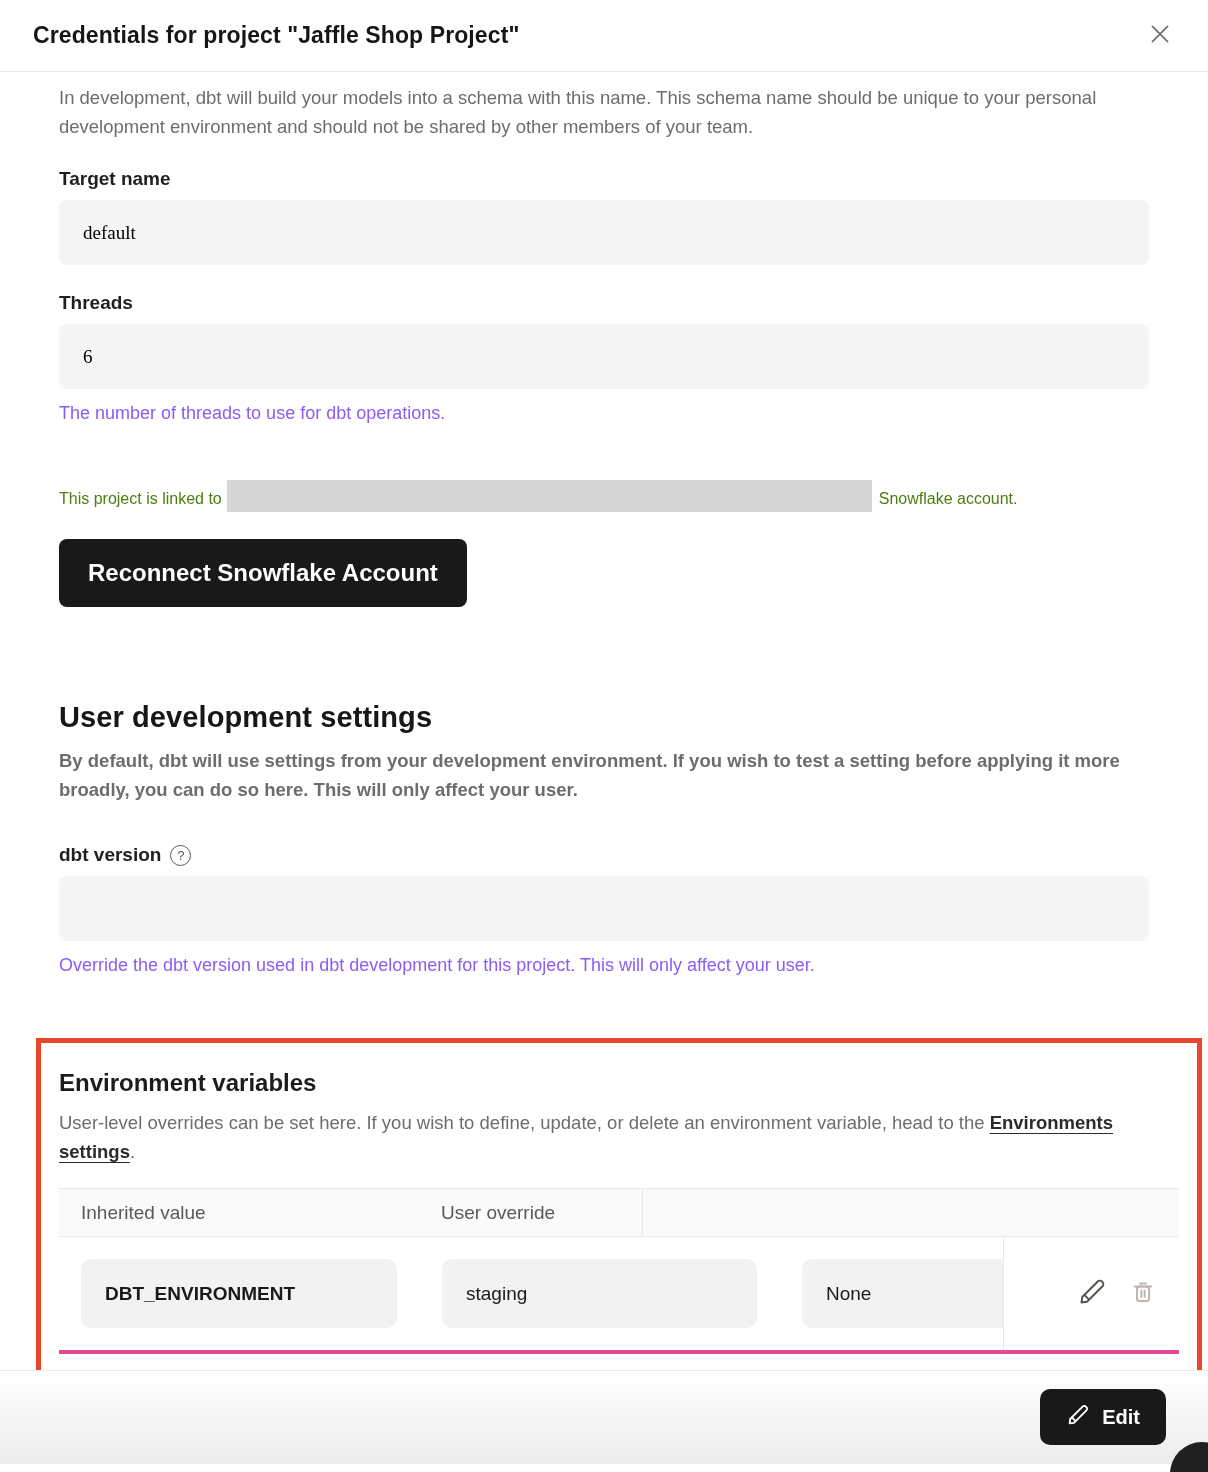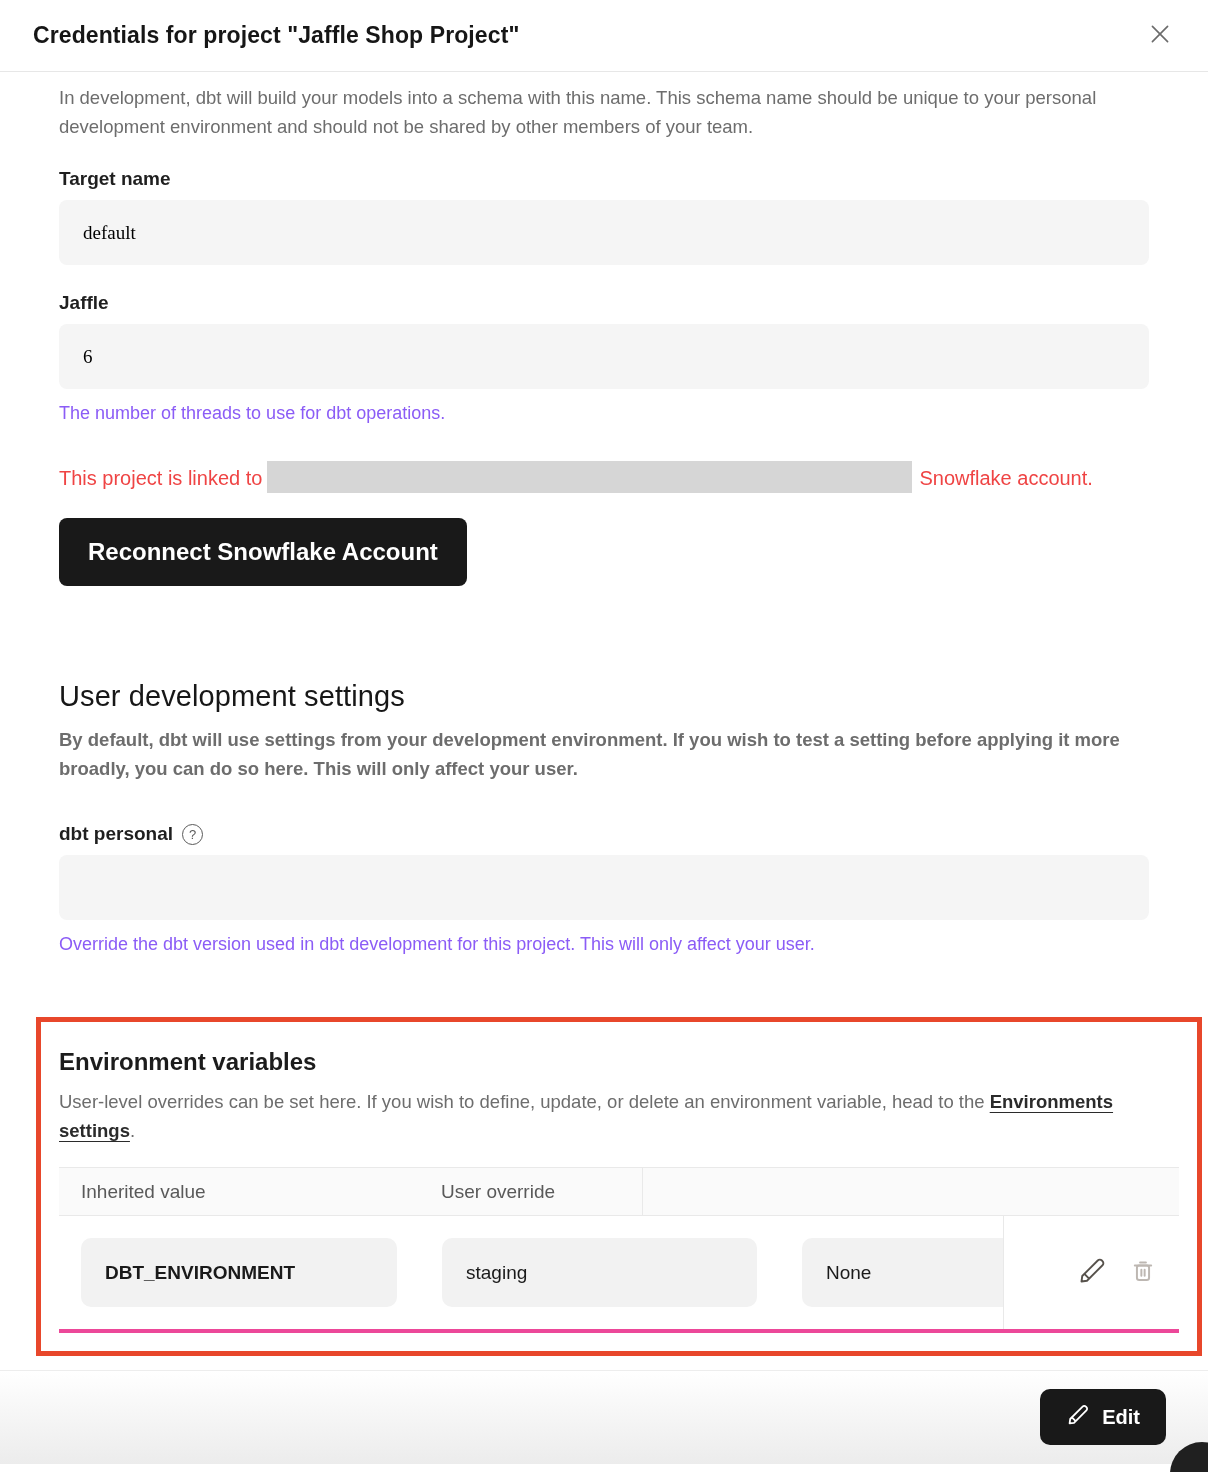--- a/index.html
+++ b/index.html
@@ -66,24 +66,24 @@
     color: #000000;
     outline: none;
   }
   .helper-text {
     margin-top: 14px;
     font-size: 18px;
     color: #8b5cf6;
   }
 
   .linked-text {
-    margin-top: 36px;
-    font-size: 20px;
+    margin-top: 56px;
+    font-size: 16px;
     line-height: 36px;
-    color: #ef4444;
+    color: #4d7c0f;
   }
   .redaction {
     display: inline-block;
     width: 645px;
     height: 32px;
     background: #d6d6d6;
     vertical-align: -8px;
     margin: 0 7px 0 5px;
   }
 
@@ -102,21 +102,21 @@
   .reconnect-btn {
     margin-top: 22px;
     height: 68px;
     padding: 0 29px;
     font-size: 24px;
   }
 
   .section-heading {
     margin-top: 94px;
     font-size: 29px;
-    font-weight: 400;
+    font-weight: 700;
     color: #171717;
     letter-spacing: 0.1px;
   }
   .section-desc {
     margin-top: 13px;
     font-size: 18.5px;
     line-height: 28.5px;
     color: #6d6d6d;
     font-weight: bold;
   }
@@ -262,38 +262,38 @@
   <div class="content">
 
     
     <p class="intro">In development, dbt will build your models into a schema with this name. This schema name should be unique to your personal development environment and should not be shared by other members of your team.</p>
 
     
     <div class="field-label">Target name</div>
     <input class="text-field" type="text" value="default" style="">
 
     
-    <div class="field-label">Jaffle</div>
+    <div class="field-label">Threads</div>
     <input class="text-field" type="text" value="6" style="">
     <div class="helper-text">The number of threads to use for dbt operations.</div>
 
     
     <p class="linked-text"><span>This project is linked to</span><span class="redaction"></span><span>Snowflake account.</span></p>
 
     
     <button class="btn-dark reconnect-btn">
       <span>Reconnect Snowflake Account</span>
     </button>
 
     
     <h2 class="section-heading">User development settings</h2>
     <p class="section-desc">By default, dbt will use settings from your development environment. If you wish to test a setting before applying it more broadly, you can do so here. This will only affect your user.</p>
 
     <div class="field-label dbt-version-label">
-      <span>dbt personal</span>
+      <span>dbt version</span>
       <span class="help-icon">?</span>
     </div>
     <input class="text-field" type="text" value="" style="">
     <div class="helper-text">Override the dbt version used in dbt development for this project. This will only affect your user.</div>
 
     
     <div class="env-box">
       <h3 class="env-heading">Environment variables</h3>
       <p class="env-desc"><span>User-level overrides can be set here. If you wish to define, update, or delete an environment variable, head to the </span><a class="env-link">Environments settings</a><span>.</span></p>
 

